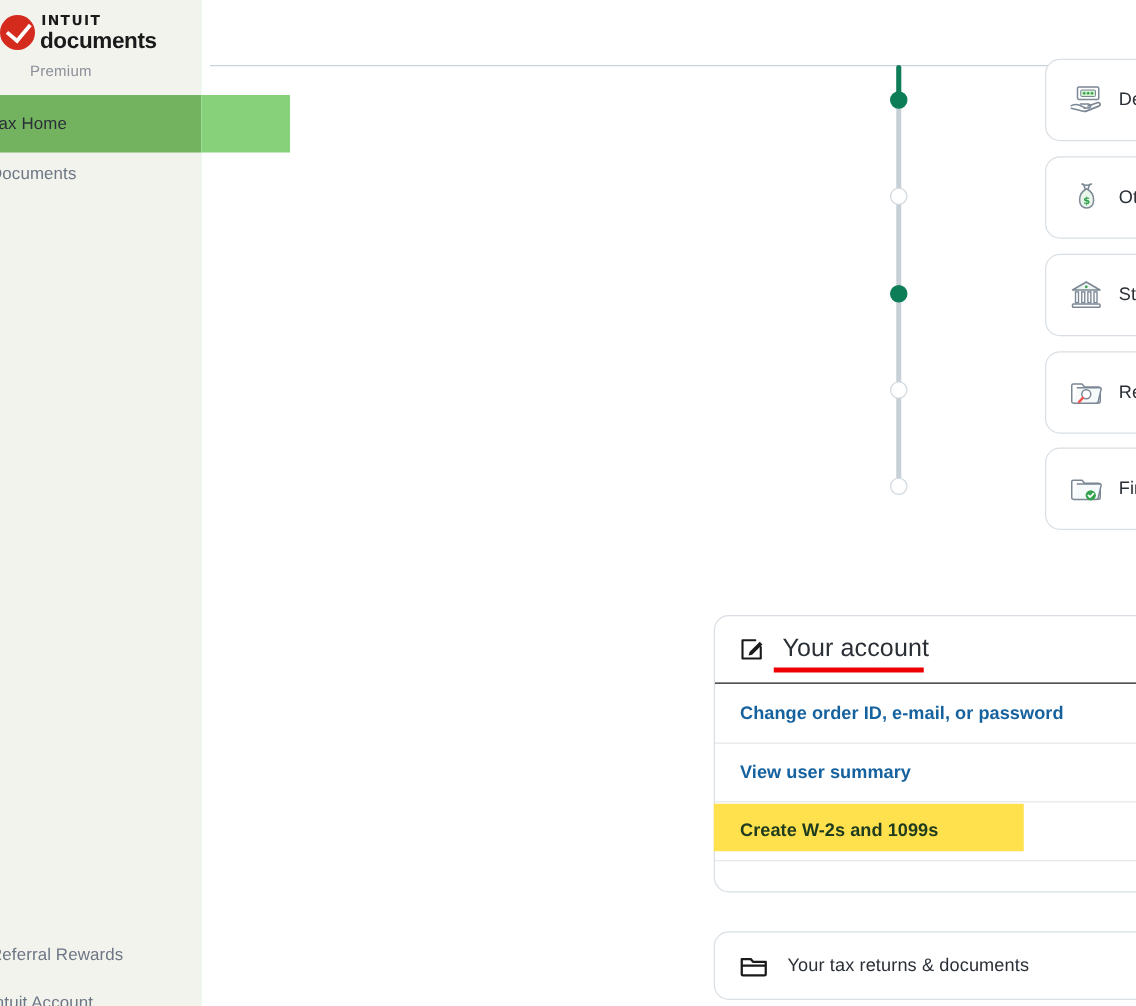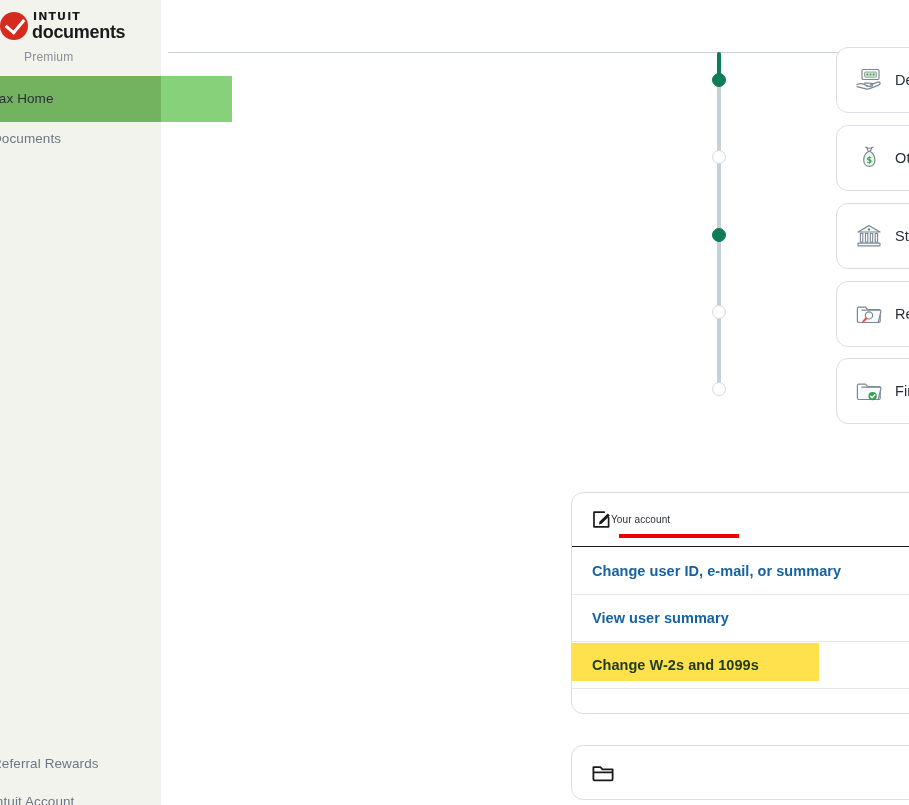--- a/index.html
+++ b/index.html
@@ -228,21 +228,22 @@
     padding-left: 20px;
     border-bottom: 1px solid #1a1a1a;
   }
   .acct-edit-icon {
     position: relative;
     width: 19px;
     height: 19px;
     flex: 0 0 19px;
   }
   .account-title {
-    font-size: 10px;
+    margin-left: 15px;
+    font-size: 20px;
     color: #2a2f36;
     letter-spacing: .1px;
     white-space: nowrap;
   }
   .red-underline {
     position: absolute;
     left: 47px;
     top: 41px;
     width: 120px;
     height: 4px;
@@ -442,38 +443,39 @@
         <svg viewBox="0 0 19 19" width="19" height="19">
           <path d="M2 2.2h10.2M2 2.2v14.6M2 16.8h14.6M16.6 16.8V7.6" fill="none" stroke="#1a1a1a" stroke-width="1.7" stroke-linecap="round"></path>
           <path d="M7.6 11.6l8.2-8.2 2.1 2.1-8.2 8.2-2.8.7z" fill="#1a1a1a"></path>
         </svg>
       </span>
       <span class="account-title">Your account</span>
       <span class="red-underline"></span>
     </div>
 
     <div class="acct-row">
-      <span class="acct-link">Change user ID, e-mail, or summary</span>
+      <span class="acct-link">Change order ID, e-mail, or password</span>
     </div>
 
     <div class="acct-row">
       <span class="acct-link">View user summary</span>
     </div>
 
     <div class="acct-row highlighted">
-      <span class="acct-link">Change W-2s and 1099s</span>
+      <span class="acct-link">Create W-2s and 1099s</span>
     </div>
 
     <div class="acct-row-tail"></div>
   </div>
 
   <div class="yellow-highlight"></div>
 
   <div class="docs-card">
     <span class="docs-icon">
       <svg viewBox="0 0 22 18" width="22" height="18">
         <path d="M1.4 3.2h7.2l1.8 2.2h10.2v9.8c0 .6-.5 1.1-1.1 1.1H2.5c-.6 0-1.1-.5-1.1-1.1z" fill="none" stroke="#1a1a1a" stroke-width="1.8" stroke-linejoin="round"></path>
         <path d="M1.6 8.4h19" fill="none" stroke="#1a1a1a" stroke-width="1.8"></path>
       </svg>
     </span>
+    <span class="docs-label">Your tax returns &amp; documents</span>
   </div>
 
 </div>
 
 </body></html>

